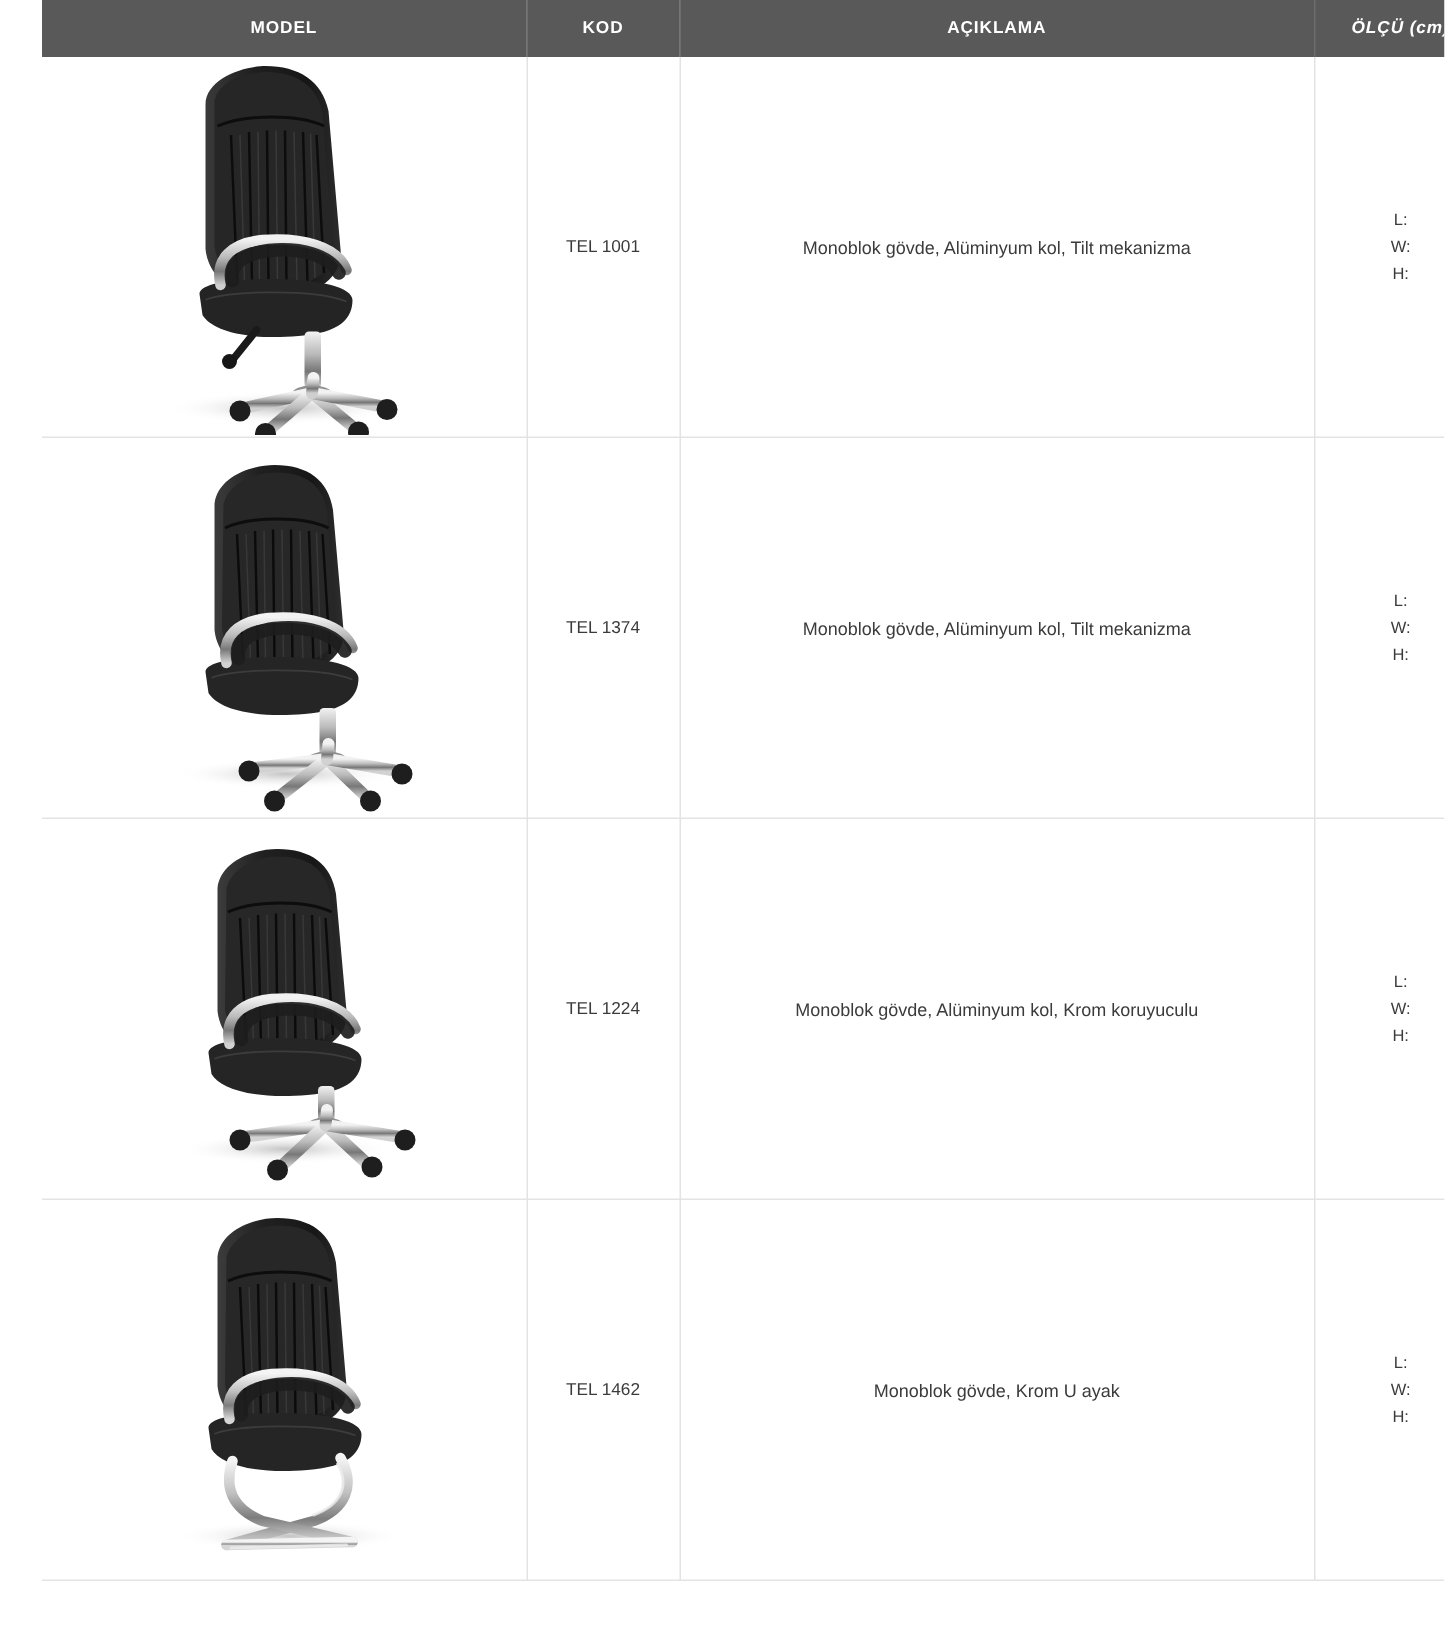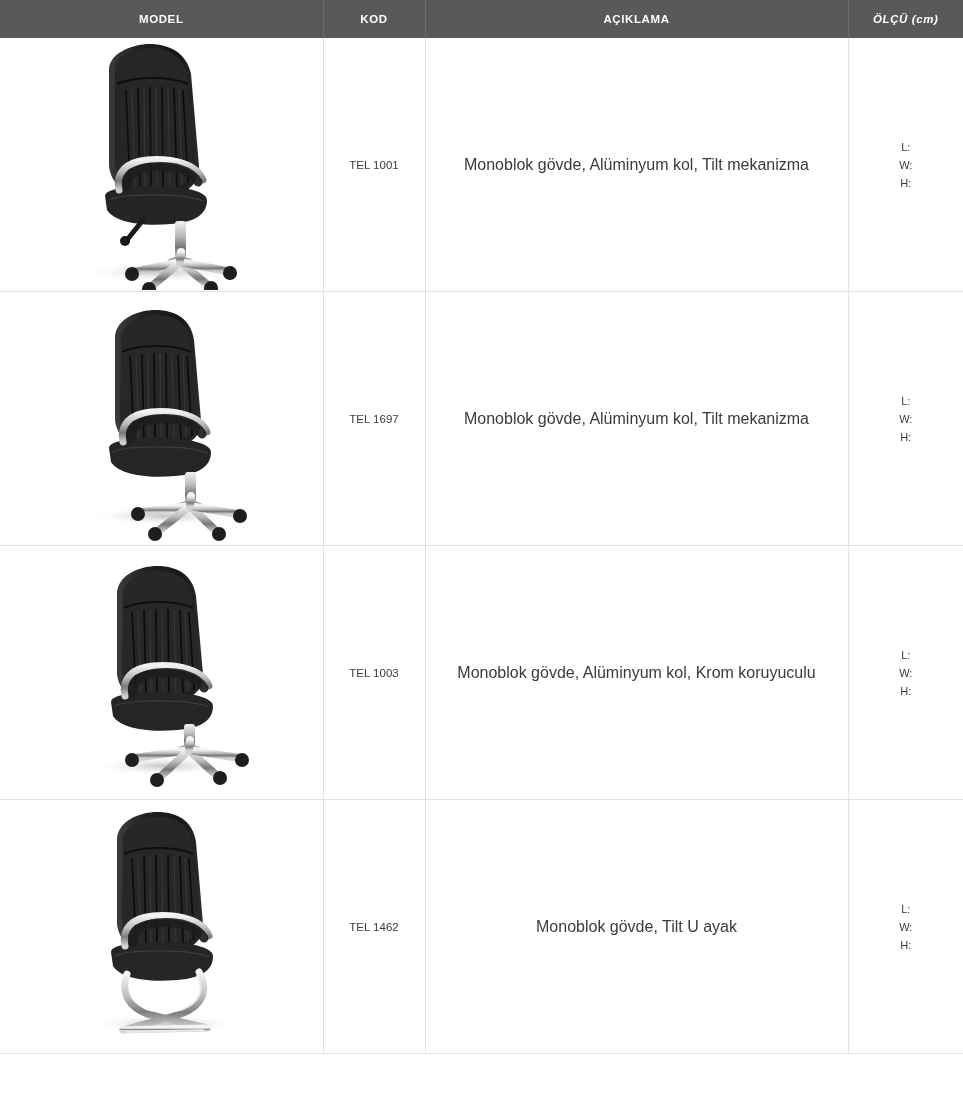--- a/index.html
+++ b/index.html
@@ -8,20 +8,21 @@
     padding: 0;
     background: #ffffff;
     font-family: "Liberation Sans", sans-serif;
   }
   #page {
     width: 963px;
     height: 1100px;
     position: relative;
     overflow: hidden;
     background: #ffffff;
+    padding-left: 28px;
   }
   table.catalog {
     width: 963px;
     border-collapse: collapse;
     table-layout: fixed;
   }
   table.catalog thead th {
     background: #595959;
     color: #ffffff;
     font-size: 11.5px;
@@ -49,21 +50,21 @@
     background: #ffffff;
   }
   table.catalog tbody td:last-child { border-right: none; }
   table.catalog tbody tr { height: 253px; }
 
   .cell-kod {
     font-size: 11.5px;
     color: #3b3b3b;
   }
   .cell-desc {
-    font-size: 16px;
+    font-size: 12px;
     color: #3b3b3b;
   }
   .cell-olcu {
     font-size: 11px;
     color: #3b3b3b;
     line-height: 18px;
     text-align: left;
     padding-left: 52px;
   }
   .cell-olcu .dim-line { display: block; }
@@ -241,21 +242,21 @@
                 <path d="M159 212 L206 220"></path>
                 <path d="M159 212 L160 202"></path>
               </g>
               <circle cx="107" cy="220" r="7" fill="#1e1e1e"></circle>
               <circle cx="124" cy="240" r="7" fill="#1e1e1e"></circle>
               <circle cx="188" cy="240" r="7" fill="#1e1e1e"></circle>
               <circle cx="209" cy="222" r="7" fill="#1e1e1e"></circle>
             </svg>
           </div>
         </td>
-        <td class="cell-kod">TEL 1697</td>
+        <td class="cell-kod">TEL 1374</td>
         <td class="cell-desc">Monoblok gövde, Alüminyum kol, Tilt mekanizma</td>
         <td class="cell-olcu">
           <span class="dim-line">L:</span>
           <span class="dim-line">W:</span>
           <span class="dim-line">H:</span>
         </td>
       </tr>
 
       <tr>
         <td>
@@ -312,21 +313,21 @@
                 <path d="M158 202 L208 210"></path>
                 <path d="M158 202 L159 192"></path>
               </g>
               <circle cx="101" cy="212" r="7" fill="#1e1e1e"></circle>
               <circle cx="126" cy="232" r="7" fill="#1e1e1e"></circle>
               <circle cx="189" cy="230" r="7" fill="#1e1e1e"></circle>
               <circle cx="211" cy="212" r="7" fill="#1e1e1e"></circle>
             </svg>
           </div>
         </td>
-        <td class="cell-kod">TEL 1003</td>
+        <td class="cell-kod">TEL 1224</td>
         <td class="cell-desc">Monoblok gövde, Alüminyum kol, Krom koruyuculu</td>
         <td class="cell-olcu">
           <span class="dim-line">L:</span>
           <span class="dim-line">W:</span>
           <span class="dim-line">H:</span>
         </td>
       </tr>
 
       <tr>
         <td>
@@ -381,21 +382,21 @@
                 <path d="M150 212 L116 212"></path>
               </g>
               <g stroke="#ededed" stroke-width="2" fill="none" stroke-linecap="round" opacity="0.8">
                 <path d="M166 174 C174 188 169 201 150 208"></path>
                 <path d="M95 230 L172 228"></path>
               </g>
             </svg>
           </div>
         </td>
         <td class="cell-kod">TEL 1462</td>
-        <td class="cell-desc">Monoblok gövde, Tilt U ayak</td>
+        <td class="cell-desc">Monoblok gövde, Krom U ayak</td>
         <td class="cell-olcu">
           <span class="dim-line">L:</span>
           <span class="dim-line">W:</span>
           <span class="dim-line">H:</span>
         </td>
       </tr>
 
     </tbody>
   </table>
 

